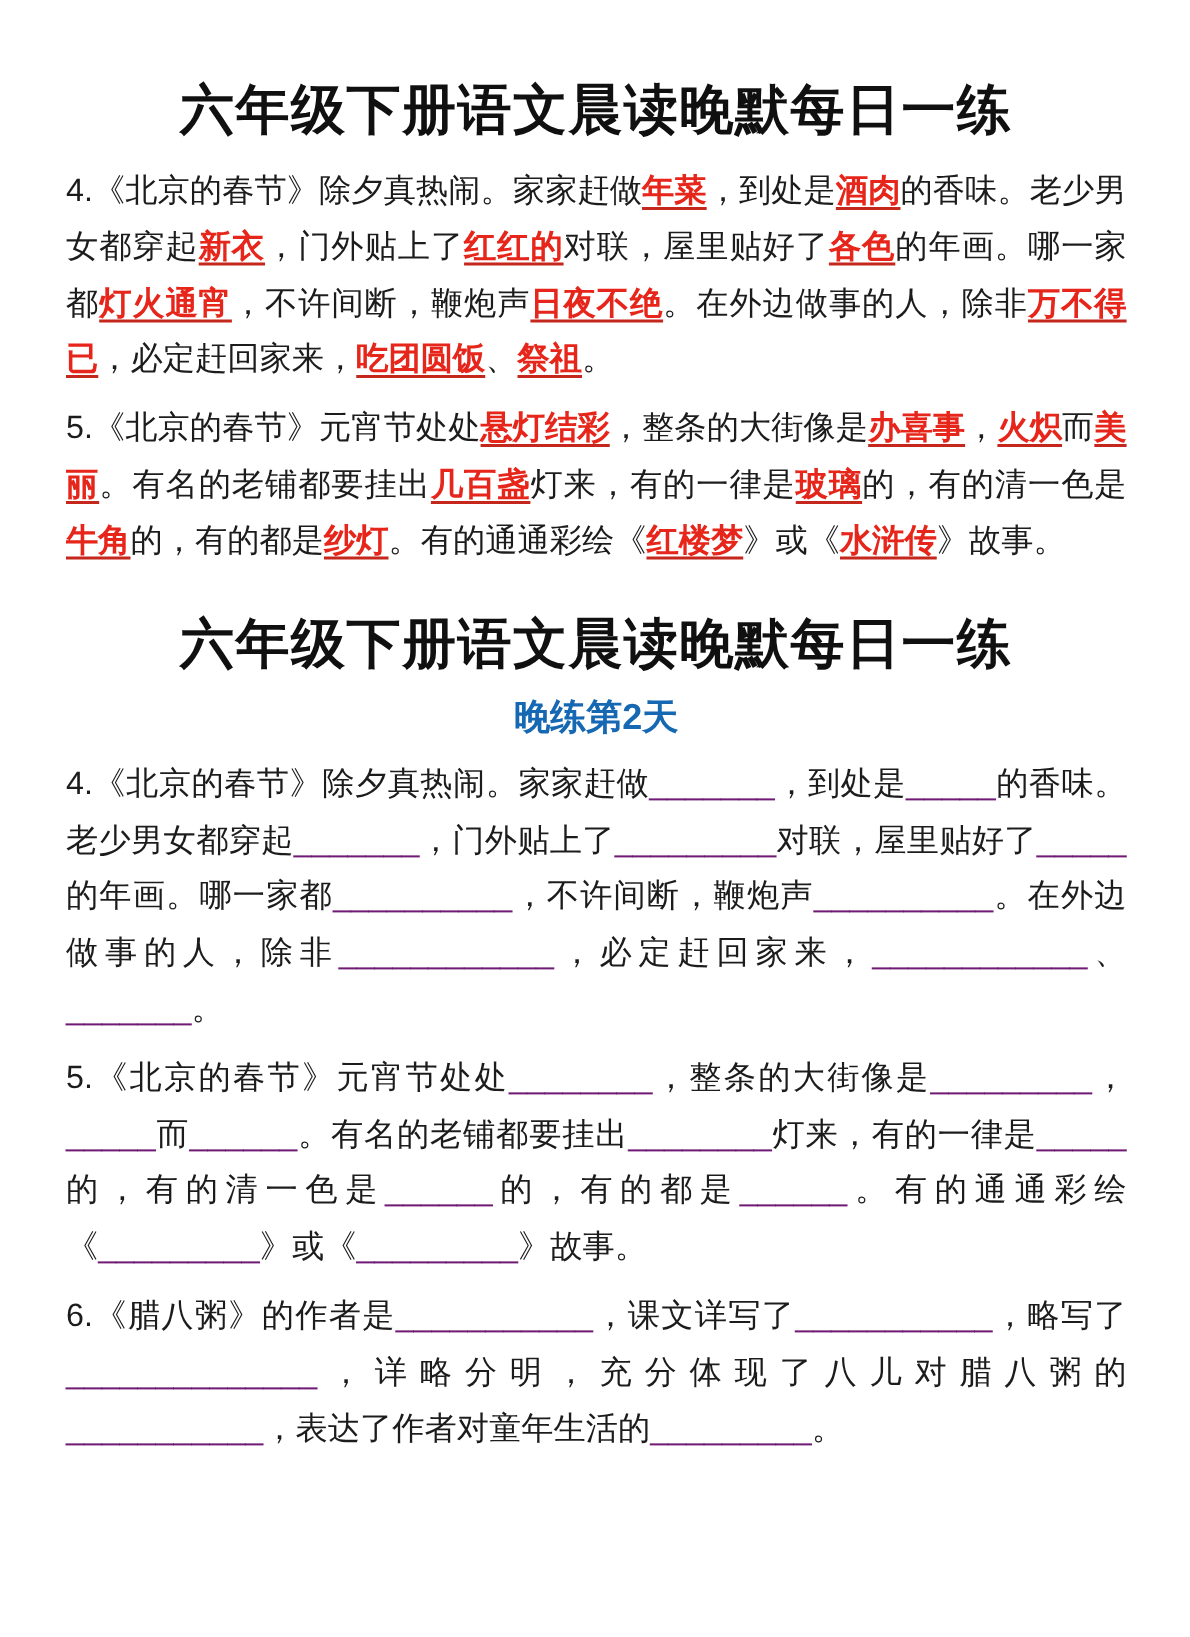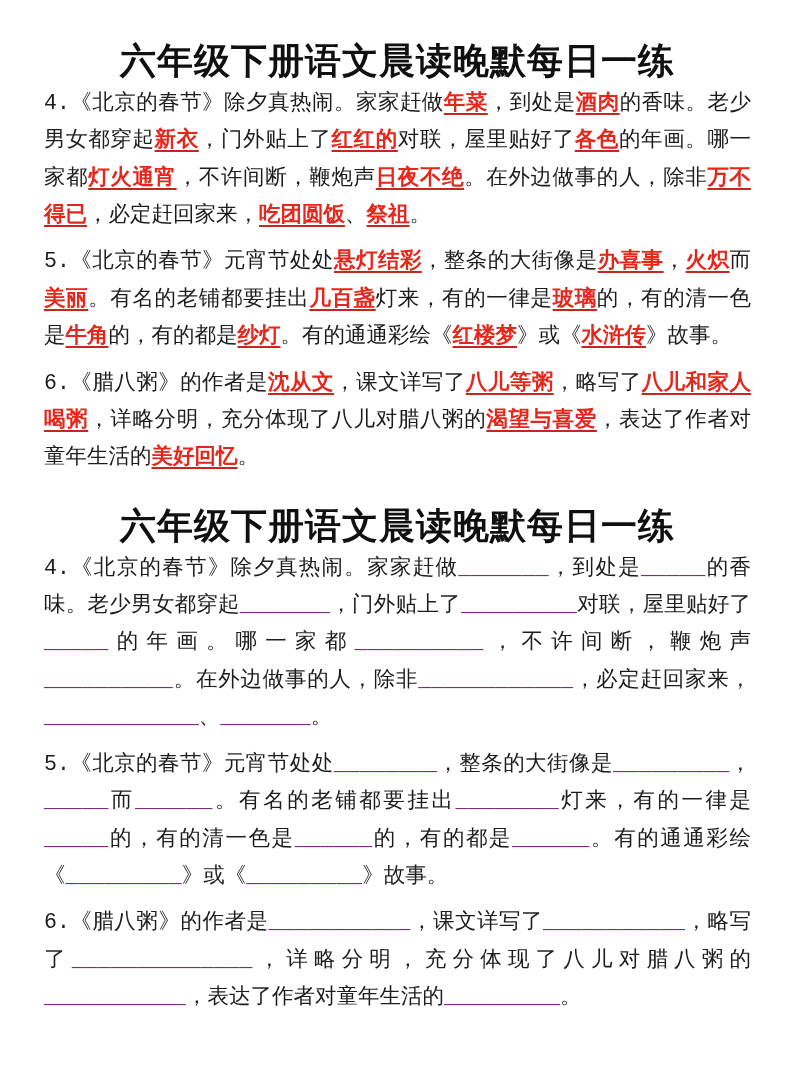--- a/index.html
+++ b/index.html
@@ -13,21 +13,21 @@
     font-family: "Liberation Sans", sans-serif;
     color: #1c1c1c;
     overflow: hidden;
   }
   .page {
     box-sizing: border-box;
     width: 793px;
     padding: 38px 42px 0 44px;
   }
   .section-title {
-    margin: 0;
+    margin: 12px;
     font-size: 36px;
     font-weight: 700;
     text-align: center;
     color: #101010;
     letter-spacing: 1px;
     line-height: 1.3;
   }
   .section-subtitle {
     margin: 4px 0 10px 0;
     font-size: 24px;
@@ -40,21 +40,20 @@
     margin-top: 26px;
   }
   .paras p {
     margin: 0 0 9px 0;
     font-size: 21.5px;
     line-height: 1.74;
     text-align: justify;
     text-justify: inter-character;
     color: #1c1c1c;
     word-break: break-all;
-    font-family: Liberation Mono, monospace;
   }
   .answer {
     color: var(--answer-red, #e7261b);
     font-weight: 700;
     text-decoration: underline;
     text-decoration-color: var(--underline-red, #c5271c);
     text-decoration-thickness: 2px;
     text-underline-offset: 4px;
   }
   .blank {
@@ -67,26 +66,26 @@
 </head>
 <body>
 
 <div class="page">
 
   <section class="section">
     <h1 class="section-title">六年级下册语文晨读晚默每日一练</h1>
     <div class="paras">
         <p><span class="text">4.《北京的春节》除夕真热闹。家家赶做</span><span class="answer">年菜</span><span class="text">，到处是</span><span class="answer">酒肉</span><span class="text">的香味。老少男女都穿起</span><span class="answer">新衣</span><span class="text">，门外贴上了</span><span class="answer">红红的</span><span class="text">对联，屋里贴好了</span><span class="answer">各色</span><span class="text">的年画。哪一家都</span><span class="answer">灯火通宵</span><span class="text">，不许间断，鞭炮声</span><span class="answer">日夜不绝</span><span class="text">。在外边做事的人，除非</span><span class="answer">万不得已</span><span class="text">，必定赶回家来，</span><span class="answer">吃团圆饭</span><span class="text">、</span><span class="answer">祭祖</span><span class="text">。</span></p>
         <p><span class="text">5.《北京的春节》元宵节处处</span><span class="answer">悬灯结彩</span><span class="text">，整条的大街像是</span><span class="answer">办喜事</span><span class="text">，</span><span class="answer">火炽</span><span class="text">而</span><span class="answer">美丽</span><span class="text">。有名的老铺都要挂出</span><span class="answer">几百盏</span><span class="text">灯来，有的一律是</span><span class="answer">玻璃</span><span class="text">的，有的清一色是</span><span class="answer">牛角</span><span class="text">的，有的都是</span><span class="answer">纱灯</span><span class="text">。有的通通彩绘《</span><span class="answer">红楼梦</span><span class="text">》或《</span><span class="answer">水浒传</span><span class="text">》故事。</span></p>
-        <p><span class="text">6.《腊八粥》的作者是</span><span class="answer">沈从文</span><span class="text">，课文详写了</span><span class="answer">八儿等粥</span><span class="text">，略写了</span><span class="answer">八儿和家人喝粥</span><span class="text">，详略分明，充分体现了八儿对腊八粥的</span><span class="answer">渴望与喜爱</span><span class="text">，表达了作者对童年生活的</span><span class="answer">美好回忆</span><span class="text">。</span></p>
       </div>
   </section>
 
   <section class="section">
     <h1 class="section-title">六年级下册语文晨读晚默每日一练</h1>
+    <h2 class="section-subtitle">晚练第2天</h2>
     <div class="paras">
         <p><span class="text">4.《北京的春节》除夕真热闹。家家赶做</span><span class="blank">_______</span><span class="text">，到处是</span><span class="blank">_____</span><span class="text">的香味。老少男女都穿起</span><span class="blank">_______</span><span class="text">，门外贴上了</span><span class="blank">_________</span><span class="text">对联，屋里贴好了</span><span class="blank">_____</span><span class="text">的年画。哪一家都</span><span class="blank">__________</span><span class="text">，不许间断，鞭炮声</span><span class="blank">__________</span><span class="text">。在外边做事的人，除非</span><span class="blank">____________</span><span class="text">，必定赶回家来，</span><span class="blank">____________</span><span class="text">、</span><span class="blank">_______</span><span class="text">。</span></p>
         <p><span class="text">5.《北京的春节》元宵节处处</span><span class="blank">________</span><span class="text">，整条的大街像是</span><span class="blank">_________</span><span class="text">，</span><span class="blank">_____</span><span class="text">而</span><span class="blank">______</span><span class="text">。有名的老铺都要挂出</span><span class="blank">________</span><span class="text">灯来，有的一律是</span><span class="blank">_____</span><span class="text">的，有的清一色是</span><span class="blank">______</span><span class="text">的，有的都是</span><span class="blank">______</span><span class="text">。有的通通彩绘《</span><span class="blank">_________</span><span class="text">》或《</span><span class="blank">_________</span><span class="text">》故事。</span></p>
         <p><span class="text">6.《腊八粥》的作者是</span><span class="blank">___________</span><span class="text">，课文详写了</span><span class="blank">___________</span><span class="text">，略写了</span><span class="blank">______________</span><span class="text">，详略分明，充分体现了八儿对腊八粥的</span><span class="blank">___________</span><span class="text">，表达了作者对童年生活的</span><span class="blank">_________</span><span class="text">。</span></p>
       </div>
   </section>
 
 </div>
 
 </body></html>

